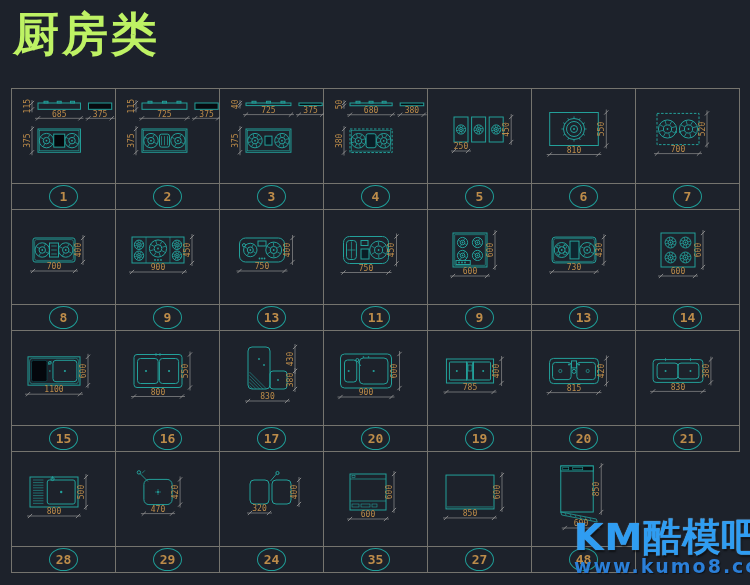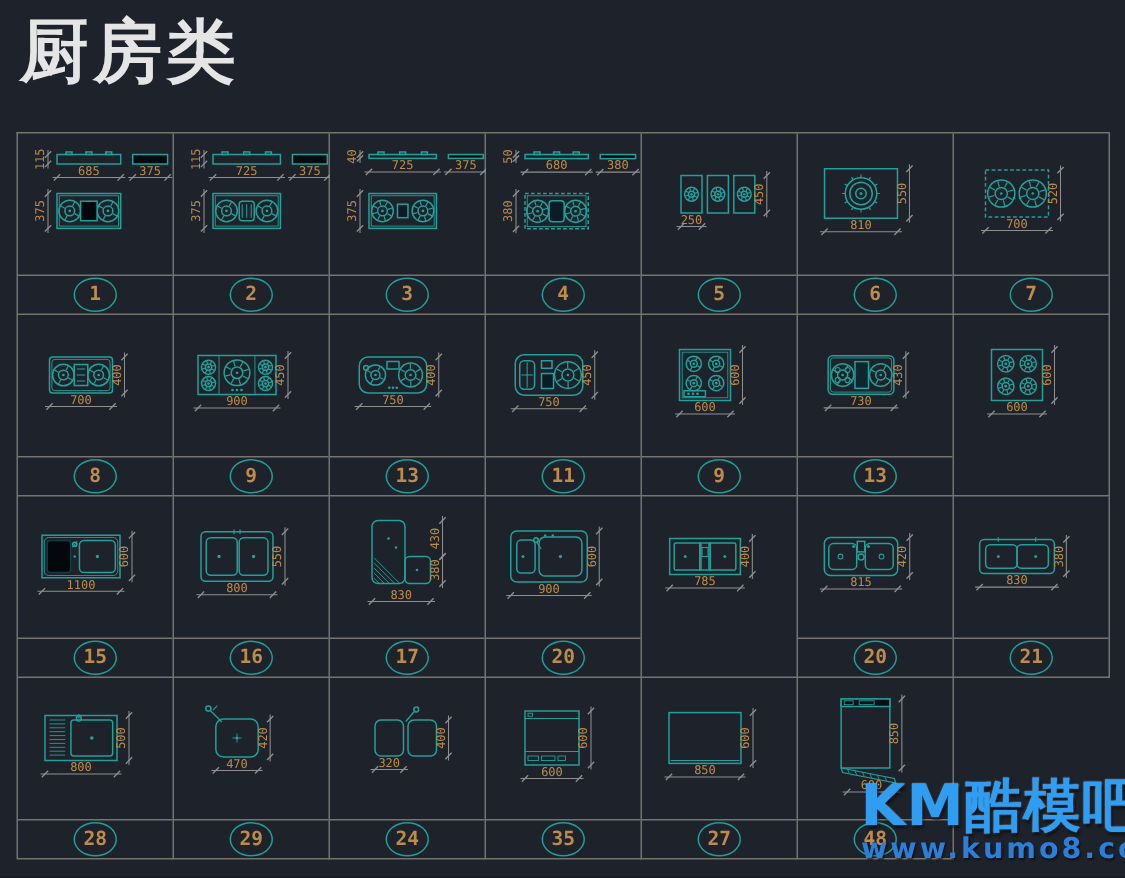--- a/index.html
+++ b/index.html
@@ -1,20 +1,20 @@
 <!DOCTYPE html>
 <html><head>
 <meta charset="utf-8">
 <style>
   :root{ --gl:#75746e; }
   html,body{margin:0;padding:0;background:#10131a;}
   .page{position:relative;width:750px;height:585px;background:#1d222b;overflow:hidden;
         font-family:"DejaVu Sans",sans-serif;}
   .title{position:absolute;left:13px;top:0px;font-size:46px;font-weight:bold;
-         color:#e5e5e5;letter-spacing:3px;line-height:1.5;}
+         color:#bef264;letter-spacing:3px;line-height:1.5;}
   .grid{position:absolute;left:11px;top:88px;display:grid;
         grid-template-columns:repeat(7,104px);
         border-top:1px solid var(--gl);border-left:1px solid var(--gl);}
   .cell{border-right:1px solid var(--gl);border-bottom:1px solid var(--gl);}
   .draw{height:94px;text-align:right;}
   .draw svg{display:block;width:104px;height:94px;}
   .numstrip{height:25px;border-top:1px solid var(--gl);
             display:flex;align-items:center;justify-content:center;}
   .badge{min-width:29px;height:23px;border:1px solid #1f9d97;border-radius:50%;
          color:#bd8c4a;font:bold 13px "DejaVu Sans Mono",monospace;
@@ -693,20 +693,23 @@
             <line x1="22" y1="66" x2="62" y2="66" stroke="#8f8f8f" stroke-width="0.7"></line>
             <line x1="22.9" y1="68.1" x2="27.1" y2="63.9" stroke="#8f8f8f" stroke-width="0.9"></line>
             <line x1="56.9" y1="68.1" x2="61.1" y2="63.9" stroke="#8f8f8f" stroke-width="0.9"></line>
             <text x="42" y="64.2" fill="#bd8c4a" font-size="8" text-anchor="middle" font-family="DejaVu Sans Mono, monospace">600</text>
             <line x1="67" y1="20" x2="67" y2="60" stroke="#8f8f8f" stroke-width="0.7"></line>
             <line x1="64.9" y1="25.1" x2="69.1" y2="20.9" stroke="#8f8f8f" stroke-width="0.9"></line>
             <line x1="64.9" y1="59.1" x2="69.1" y2="54.9" stroke="#8f8f8f" stroke-width="0.9"></line>
             <text x="64.6" y="40" fill="#bd8c4a" font-size="8" text-anchor="middle" font-family="DejaVu Sans Mono, monospace" transform="rotate(-90 64.6 40)">600</text>
           </svg>
         </div>
+        <div class="numstrip">
+          <span class="badge">14</span>
+        </div>
       </div>
       <div class="cell">
         <div class="draw">
           <svg viewBox="0 0 104 94">
             <rect x="16" y="25.81818181818182" width="52" height="28.363636363636363" stroke="#23a09a" fill="none" stroke-width="1"></rect>
             <rect x="17.5" y="27.31818181818182" width="49" height="25.363636363636363" stroke="#23a09a" fill="none" stroke-width="0.6" rx="3"></rect>
             <rect x="19.5" y="29.31818181818182" width="15.6" height="21.363636363636363" stroke="#0f3d44" fill="#04070c" stroke-width="1" rx="2"></rect>
             <circle cx="37.84" cy="31.81818181818182" r="1.4" stroke="#23a09a" fill="none" stroke-width="1"></circle>
             <circle cx="37.84" cy="40" r="0.8" fill="#23a09a"></circle>
             <line x1="36.28" y1="33.81818181818182" x2="39.400000000000006" y2="29.81818181818182" stroke="#23a09a" stroke-width="0.7"></line>
@@ -819,20 +822,23 @@
             <circle cx="55.187999999999995" cy="40" r="1" fill="#23a09a"></circle>
             <line x1="15.45" y1="61" x2="68.55" y2="61" stroke="#8f8f8f" stroke-width="0.7"></line>
             <line x1="16.349999999999998" y1="63.1" x2="20.55" y2="58.9" stroke="#8f8f8f" stroke-width="0.9"></line>
             <line x1="63.449999999999996" y1="63.1" x2="67.64999999999999" y2="58.9" stroke="#8f8f8f" stroke-width="0.9"></line>
             <text x="42" y="59.2" fill="#bd8c4a" font-size="8" text-anchor="middle" font-family="DejaVu Sans Mono, monospace">785</text>
             <line x1="73.55" y1="25" x2="73.55" y2="55" stroke="#8f8f8f" stroke-width="0.7"></line>
             <line x1="71.45" y1="30.1" x2="75.64999999999999" y2="25.9" stroke="#8f8f8f" stroke-width="0.9"></line>
             <line x1="71.45" y1="54.1" x2="75.64999999999999" y2="49.9" stroke="#8f8f8f" stroke-width="0.9"></line>
             <text x="71.14999999999999" y="40" fill="#bd8c4a" font-size="8" text-anchor="middle" font-family="DejaVu Sans Mono, monospace" transform="rotate(-90 71.14999999999999 40)">400</text>
           </svg>
+        </div>
+        <div class="numstrip">
+          <span class="badge">19</span>
         </div>
       </div>
       <div class="cell">
         <div class="draw">
           <svg viewBox="0 0 104 94">
             <rect x="17.55" y="27.4" width="48.9" height="25.2" stroke="#23a09a" fill="none" stroke-width="1" rx="4"></rect>
             <rect x="20.55" y="31.4" width="18.582" height="17.2" stroke="#23a09a" fill="none" stroke-width="1" rx="3"></rect>
             <rect x="44.868" y="31.4" width="18.582" height="17.2" stroke="#23a09a" fill="none" stroke-width="1" rx="3"></rect>
             <rect x="39.5" y="29.9" width="5" height="7" stroke="#23a09a" fill="none" stroke-width="1"></rect>
             <circle cx="42" cy="40.4" r="2" stroke="#23a09a" fill="none" stroke-width="1"></circle>

